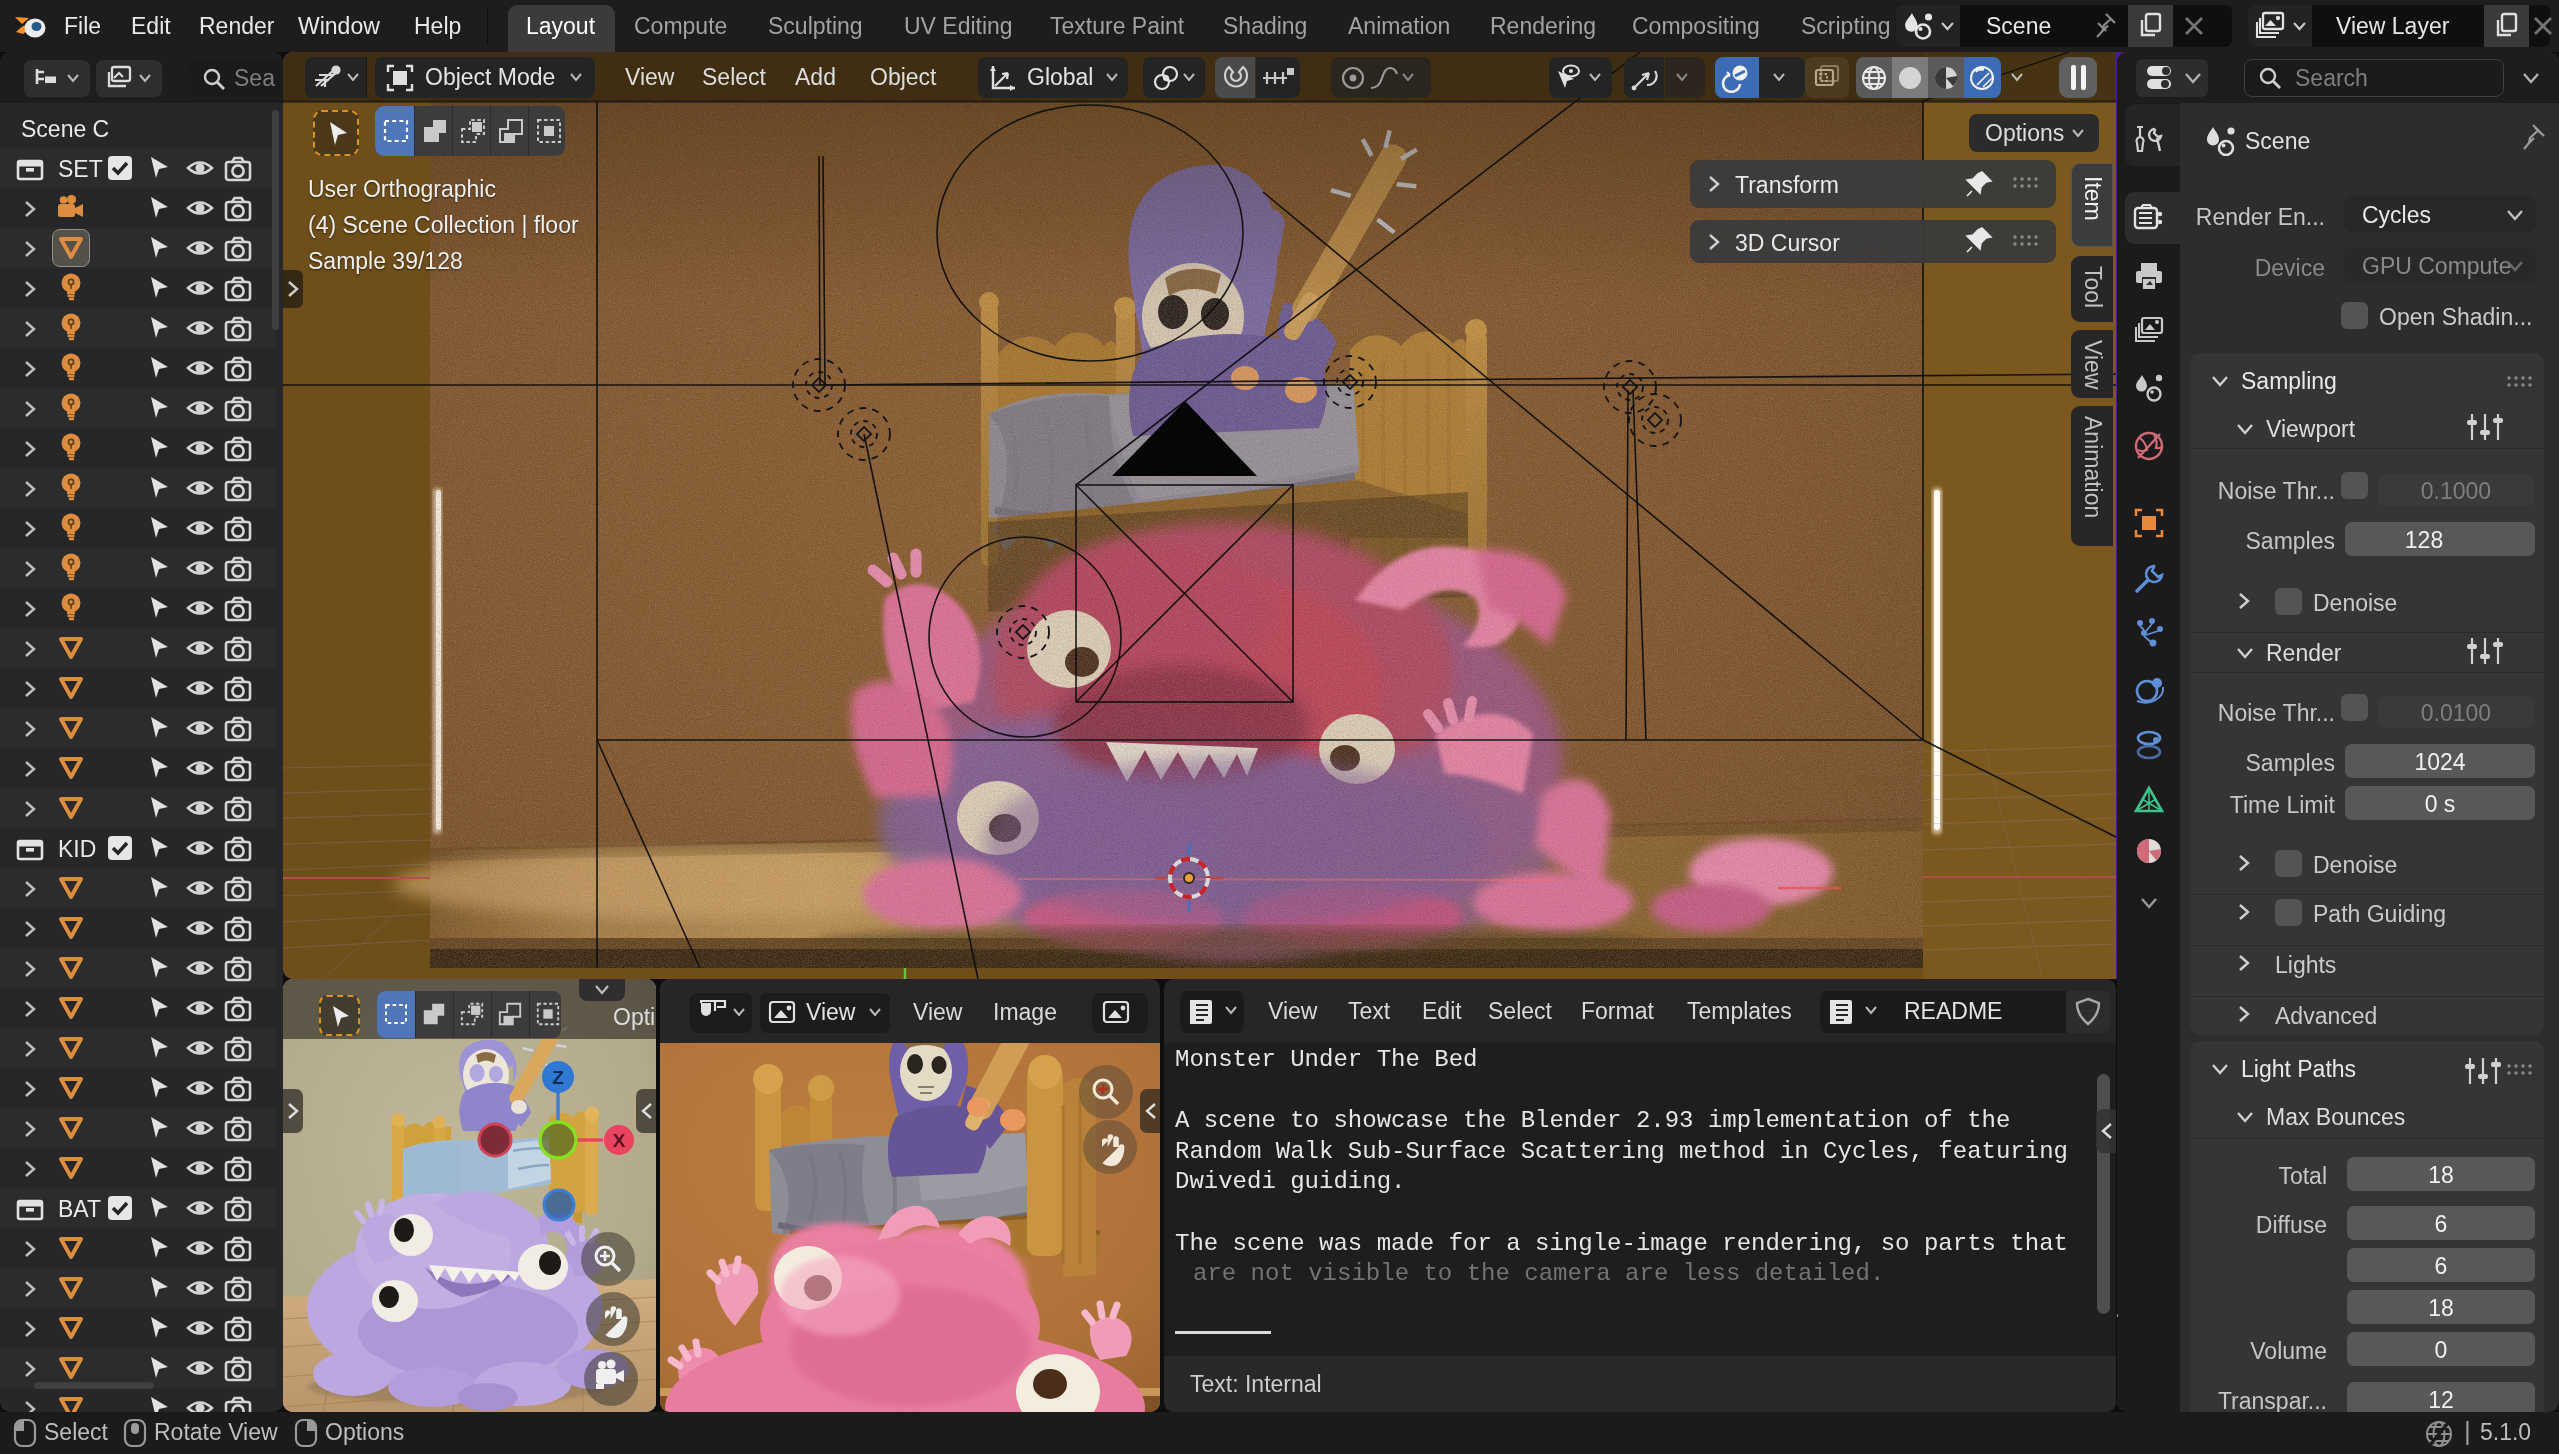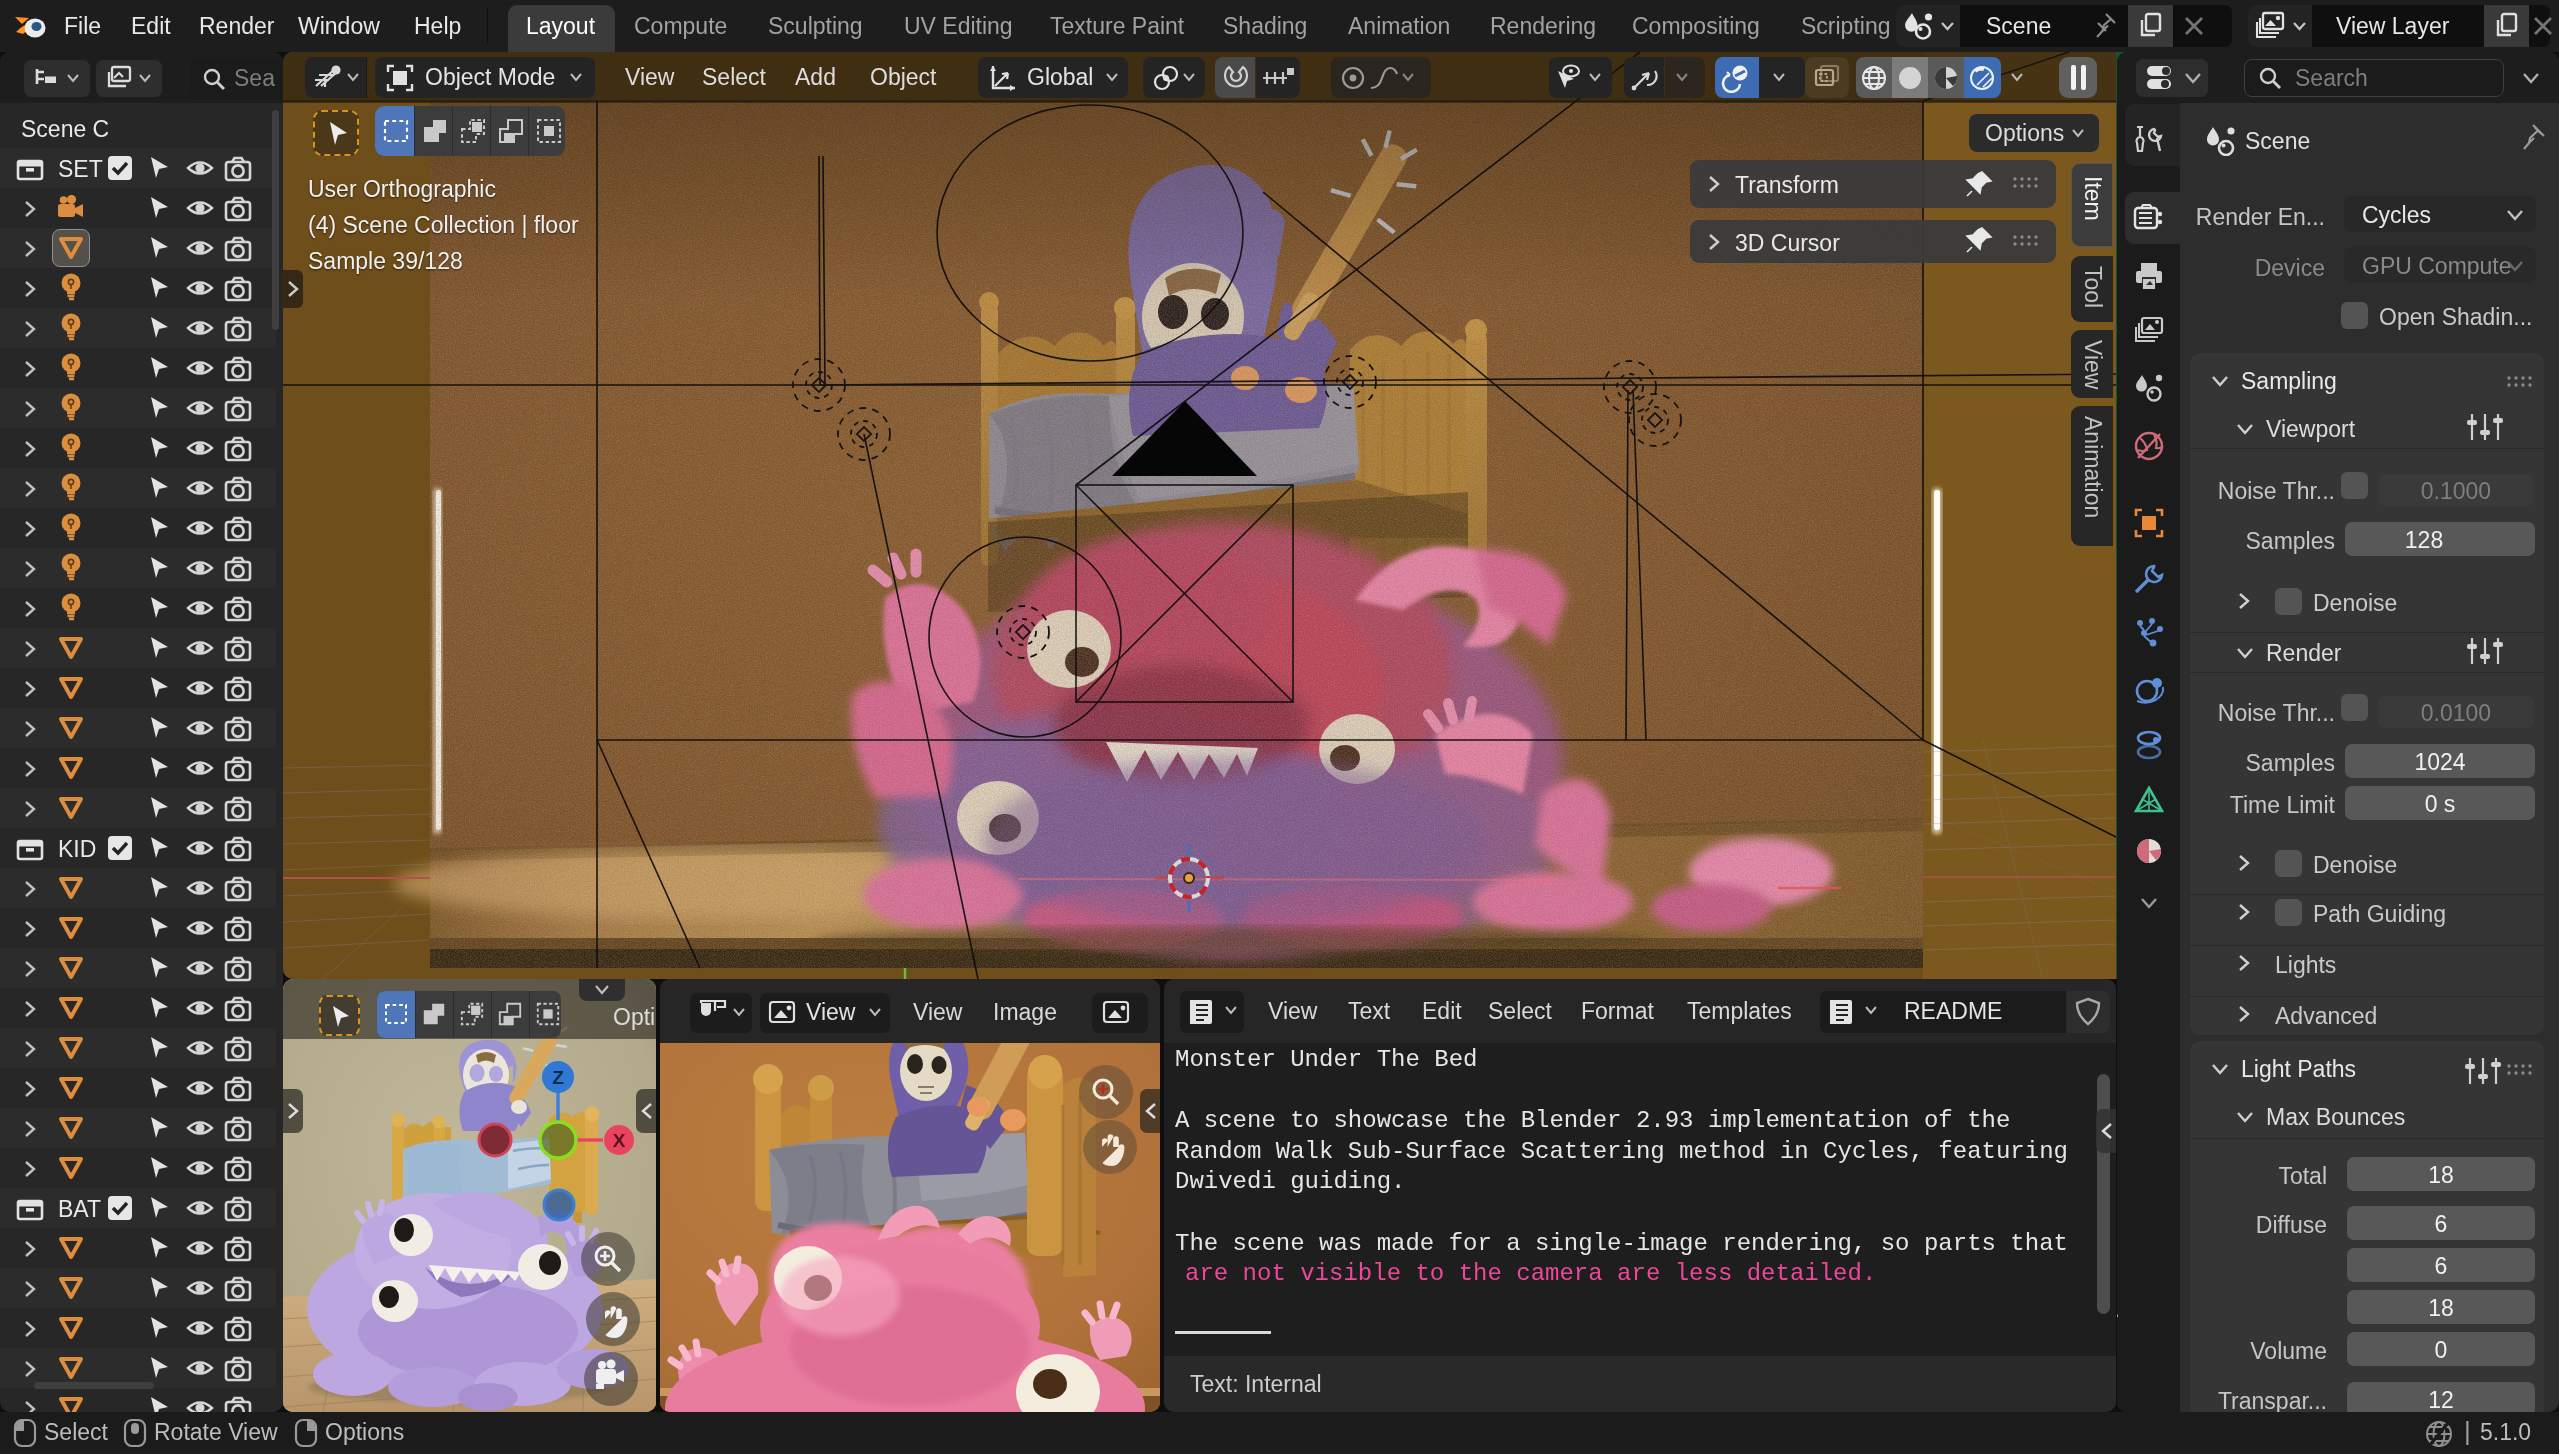--- a/index.html
+++ b/index.html
@@ -648,21 +648,21 @@
   <div class="abs" style="left:190px;top:8px;width:93px;height:37px;background:#1b1b1b;border-radius:7px 0 0 7px"></div>
   <svg class="abs" style="left:201px;top:14px" width="26" height="26" viewBox="0 0 26 26">
           <circle cx="11" cy="11" r="7" fill="none" stroke="#cfcfcf" stroke-width="2.4"></circle>
           <path d="M16.5 16.5 L23 23" stroke="#cfcfcf" stroke-width="2.8"></path>
         </svg>
   <div class="txt" style="left:234px;top:13px;color:#7e7e7e">Sea</div>
   <div class="abs" style="left:272px;top:58px;width:7px;height:220px;background:#3f3f3f;border-radius:4px"></div>
   <div class="abs" style="left:34px;top:1330px;width:120px;height:7px;background:#3f3f3f;border-radius:4px"></div>
   </div>
 </div>
-<div class="panel" style="left:283px;top:52px;width:2210px;height:927px;background:#14532d">
+<div class="panel" style="left:283px;top:52px;width:2210px;height:927px;background:#4c1d95">
 <svg class="abs" style="left:0;top:0" width="1833" height="927" viewBox="0 0 1833 927">
 <defs>
   <filter id="grain" x="0" y="0" width="100%" height="100%">
     <feTurbulence type="fractalNoise" baseFrequency="0.8" numOctaves="2" seed="7" stitchTiles="stitch" result="n"></feTurbulence>
     <feColorMatrix in="n" type="matrix" values="0 0 0 0 0.72  0 0 0 0 0.5  0 0 0 0 0.38  1.1 0.6 0.4 0 -0.78" result="c"></feColorMatrix>
   </filter>
   <filter id="grainD" x="0" y="0" width="100%" height="100%">
     <feTurbulence type="fractalNoise" baseFrequency="0.8" numOctaves="2" seed="11" stitchTiles="stitch" result="n"></feTurbulence>
     <feColorMatrix in="n" type="matrix" values="0 0 0 0 0.1  0 0 0 0 0.06  0 0 0 0 0.05  0.9 0.7 0.5 0 -0.7" result="c"></feColorMatrix>
   </filter>
@@ -1433,21 +1433,21 @@
   <div class="txt" style="left:740px;top:19px;color:#e4e4e4">README</div>
   <div class="abs" style="left:902px;top:12px;width:44px;height:42px;background:#2d2d2d;border-radius:0 7px 7px 0"></div>
   <svg class="abs" style="left:910px;top:18px" width="28" height="30" viewBox="0 0 28 30">
     <path d="M14 2 L25 6 Q25 18 14 27 Q3 18 3 6 Z" fill="none" stroke="#a8a8a8" stroke-width="2.4"></path>
   </svg>
   <div class="abs" style="left:11px;top:67px;font-family:'Liberation Mono',monospace;font-size:24px;color:#e6e6e6;white-space:pre">Monster Under The Bed</div>
       <div class="abs" style="left:11px;top:128px;font-family:'Liberation Mono',monospace;font-size:24px;color:#e6e6e6;white-space:pre">A scene to showcase the Blender 2.93 implementation of the</div>
       <div class="abs" style="left:11px;top:159px;font-family:'Liberation Mono',monospace;font-size:24px;color:#e6e6e6;white-space:pre">Random Walk Sub-Surface Scattering method in Cycles, featuring</div>
       <div class="abs" style="left:11px;top:189px;font-family:'Liberation Mono',monospace;font-size:24px;color:#e6e6e6;white-space:pre">Dwivedi guiding.</div>
       <div class="abs" style="left:11px;top:251px;font-family:'Liberation Mono',monospace;font-size:24px;color:#e6e6e6;white-space:pre">The scene was made for a single-image rendering, so parts that</div>
-      <div class="abs" style="left:21px;top:281px;font-family:'Liberation Mono',monospace;font-size:24px;color:#ec4899;white-space:pre">are not visible to the camera are less detailed.</div>
+      <div class="abs" style="left:29px;top:281px;font-family:'Liberation Mono',monospace;font-size:24px;color:#737373;white-space:pre">are not visible to the camera are less detailed.</div>
       <div class="abs" style="left:11px;top:352px;width:96px;height:3px;background:#dadada"></div>
   <div class="abs" style="left:933px;top:95px;width:13px;height:240px;background:#4e4e4e;border-radius:7px"></div>
   <div class="abs" style="left:932px;top:130px;width:20px;height:44px;background:rgba(50,50,50,0.85);border-radius:7px 0 0 7px"></div>
   <svg class="abs" style="left:936px;top:143px" width="14" height="18" viewBox="0 0 14 18">
         <path d="M11 2 L3 9 L11 16" fill="none" stroke="#ddd" stroke-width="2.4"></path>
       </svg>
   <div class="abs" style="left:0;top:377px;width:952px;height:56px;background:#292929"></div>
   <div class="txt" style="left:26px;top:392px;color:#cdcdcd">Text: Internal</div>
 </div>
 <div class="panel" style="left:2117px;top:52px;width:442px;height:1360px;background:#2d2d2d">

